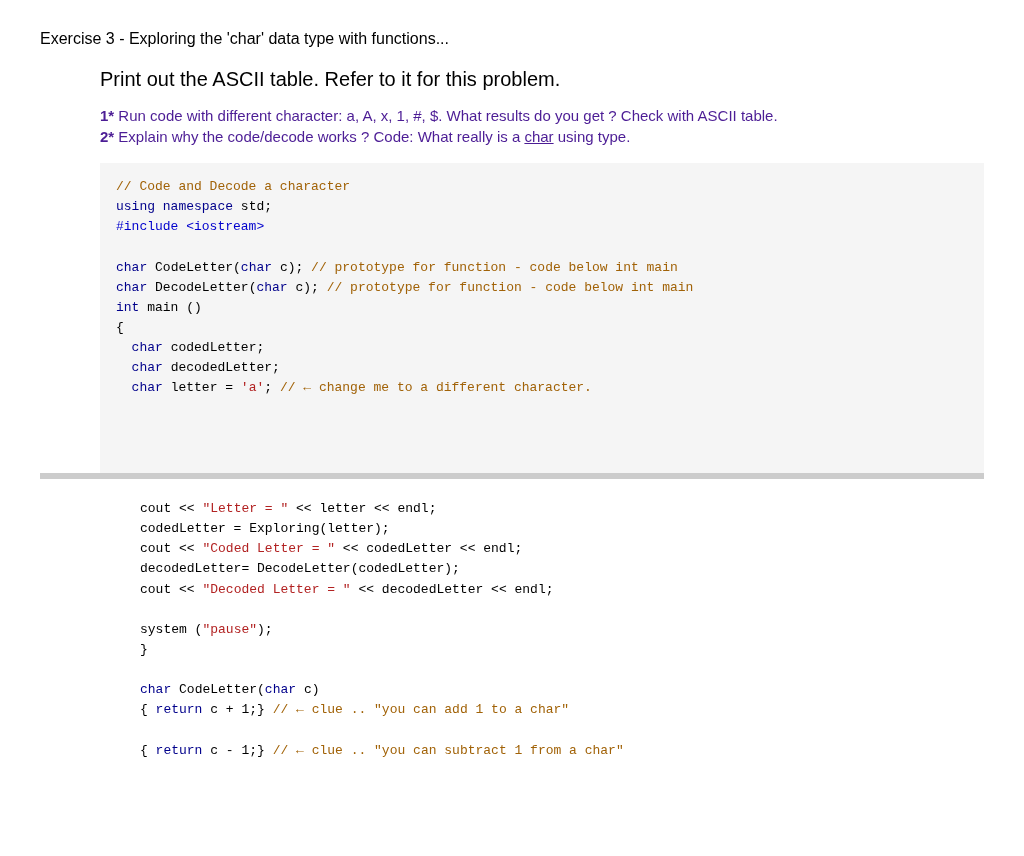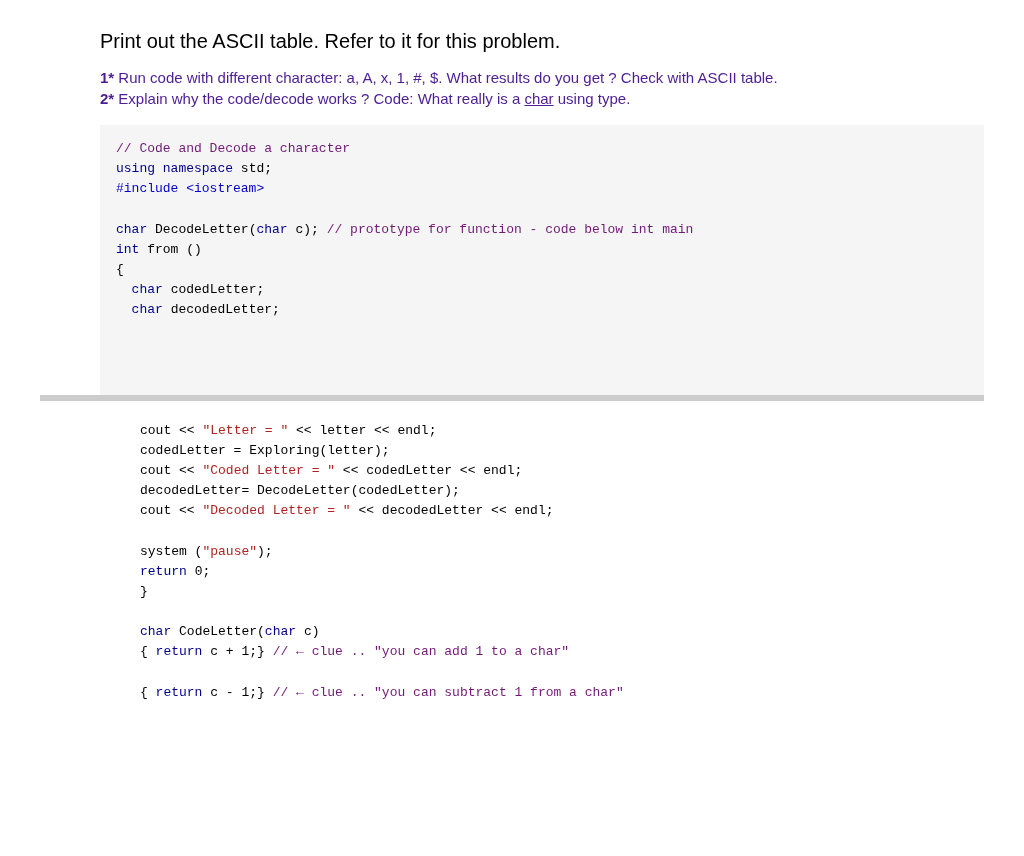--- a/index.html
+++ b/index.html
@@ -56,68 +56,70 @@
       margin: 0 0 0 0;
     }
     .code-block2 {
       font-family: 'Courier New', Courier, monospace;
       font-size: 13px;
       line-height: 1.55;
       padding: 20px 16px 10px 100px;
       background: #ffffff;
     }
     
-    .c-comment { color: #701a75; }
+    .c-comment { color: #a16207; }
     .c-preprocessor { color: #0000cd; }
     .c-keyword { color: #00008b; }
     .c-string { color: #b22222; }
     .c-normal { color: #000000; }
   </style>
 </head>
 <body>
 <div class="page">
 
+  <div class="exercise-title">Exercise 3  - Exploring the 'char' data type with functions...</div>
 
   <div class="exercise-body">
     <p class="ascii-instruction">Print out the ASCII table. Refer to it for this problem.</p>
 
     <p class="task-line">
       <strong>1*</strong><span> Run code with different character:  a, A, x, 1, #, $. What results do you get ?  Check with ASCII table.</span>
     </p>
     <p class="task-line">
       <strong>2*</strong><span> Explain why the code/decode works ?  Code: What really is a </span><span class="underline">char</span><span> using type.</span>
     </p>
 
     <div class="code-block">
       <div><span class="c-comment">// Code and Decode a character</span></div>
       <div><span class="c-keyword">using namespace</span> <span class="c-normal">std;</span></div>
       <div><span class="c-preprocessor">#include &lt;iostream&gt;</span></div>
       <div>&nbsp;</div>
+      <div><span class="c-keyword">char</span> <span class="c-normal">CodeLetter(</span><span class="c-keyword">char</span> <span class="c-normal">c);      <span class="c-comment">// prototype for function - code below int main</span></span></div>
       <div><span class="c-keyword">char</span> <span class="c-normal">DecodeLetter(</span><span class="c-keyword">char</span> <span class="c-normal">c);    <span class="c-comment">// prototype for function - code below int main</span></span></div>
-      <div><span class="c-keyword">int</span> <span class="c-normal">from ()</span></div>
+      <div><span class="c-keyword">int</span> <span class="c-normal">main ()</span></div>
       <div><span class="c-normal">{</span></div>
       <div>&nbsp;&nbsp;<span class="c-keyword">char</span> <span class="c-normal">codedLetter;</span></div>
       <div>&nbsp;&nbsp;<span class="c-keyword">char</span> <span class="c-normal">decodedLetter;</span></div>
+      <div>&nbsp;&nbsp;<span class="c-keyword">char</span> <span class="c-normal">letter = </span><span class="c-string">'a'</span><span class="c-normal">;    <span class="c-comment">// ← change me to a different character.</span></span></div>
       <div>&nbsp;</div>
       <div>&nbsp;</div>
       <div>&nbsp;</div>
     </div>
   </div>
 
   <div class="divider"></div>
 
   <div class="code-block2">
     <div><span class="c-normal">cout &lt;&lt; </span><span class="c-string">"Letter = "</span><span class="c-normal"> &lt;&lt; letter &lt;&lt; endl;</span></div>
     <div><span class="c-normal">codedLetter =  Exploring(letter);</span></div>
     <div><span class="c-normal">cout &lt;&lt; </span><span class="c-string">"Coded Letter = "</span><span class="c-normal"> &lt;&lt; codedLetter &lt;&lt; endl;</span></div>
     <div><span class="c-normal">decodedLetter= DecodeLetter(codedLetter);</span></div>
     <div><span class="c-normal">cout &lt;&lt; </span><span class="c-string">"Decoded Letter = "</span><span class="c-normal"> &lt;&lt; decodedLetter &lt;&lt; endl;</span></div>
     <div>&nbsp;</div>
     <div><span class="c-normal">system (</span><span class="c-string">"pause"</span><span class="c-normal">);</span></div>
-    <div><span class="c-keyword">return</span> <span class="c-normal">0;</span></div>
     <div><span class="c-normal">}</span></div>
     <div>&nbsp;</div>
     <div><span class="c-keyword">char</span> <span class="c-normal">CodeLetter(</span><span class="c-keyword">char</span> <span class="c-normal">c)</span></div>
     <div><span class="c-normal">{ </span><span class="c-keyword">return</span> <span class="c-normal">c + 1;}    <span class="c-comment">// ← clue .. "you can add 1 to a char"</span></span></div>
     <div>&nbsp;</div>
     <div><span class="c-normal">{ </span><span class="c-keyword">return</span> <span class="c-normal">c - 1;}    <span class="c-comment">// ← clue .. "you can subtract 1 from a char"</span></span></div>
   </div>
 
 </div>
 

